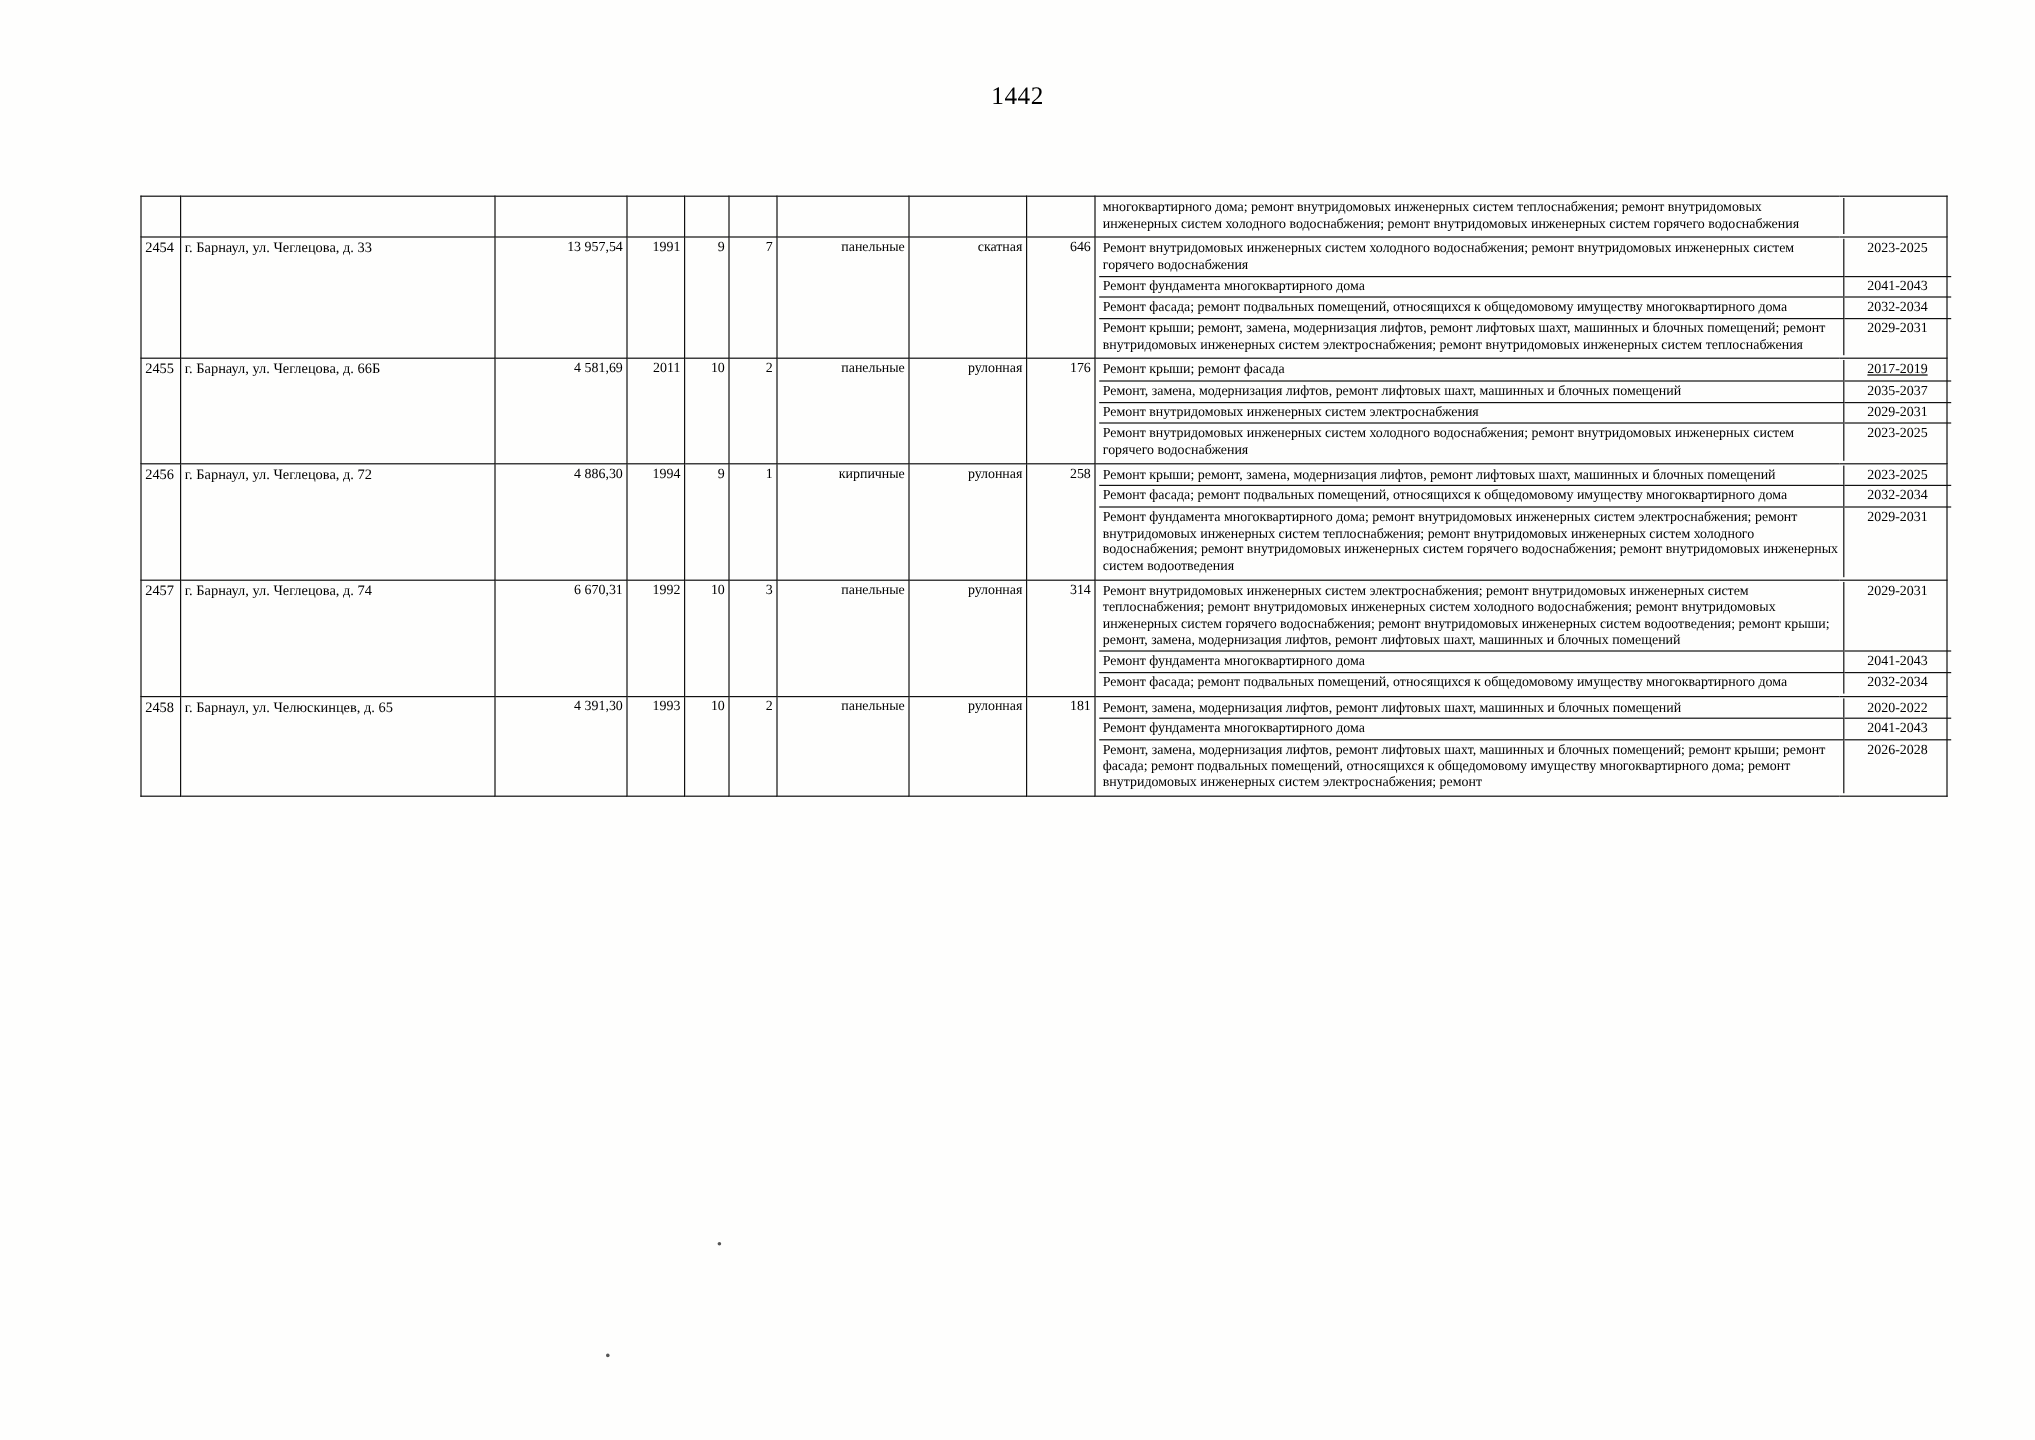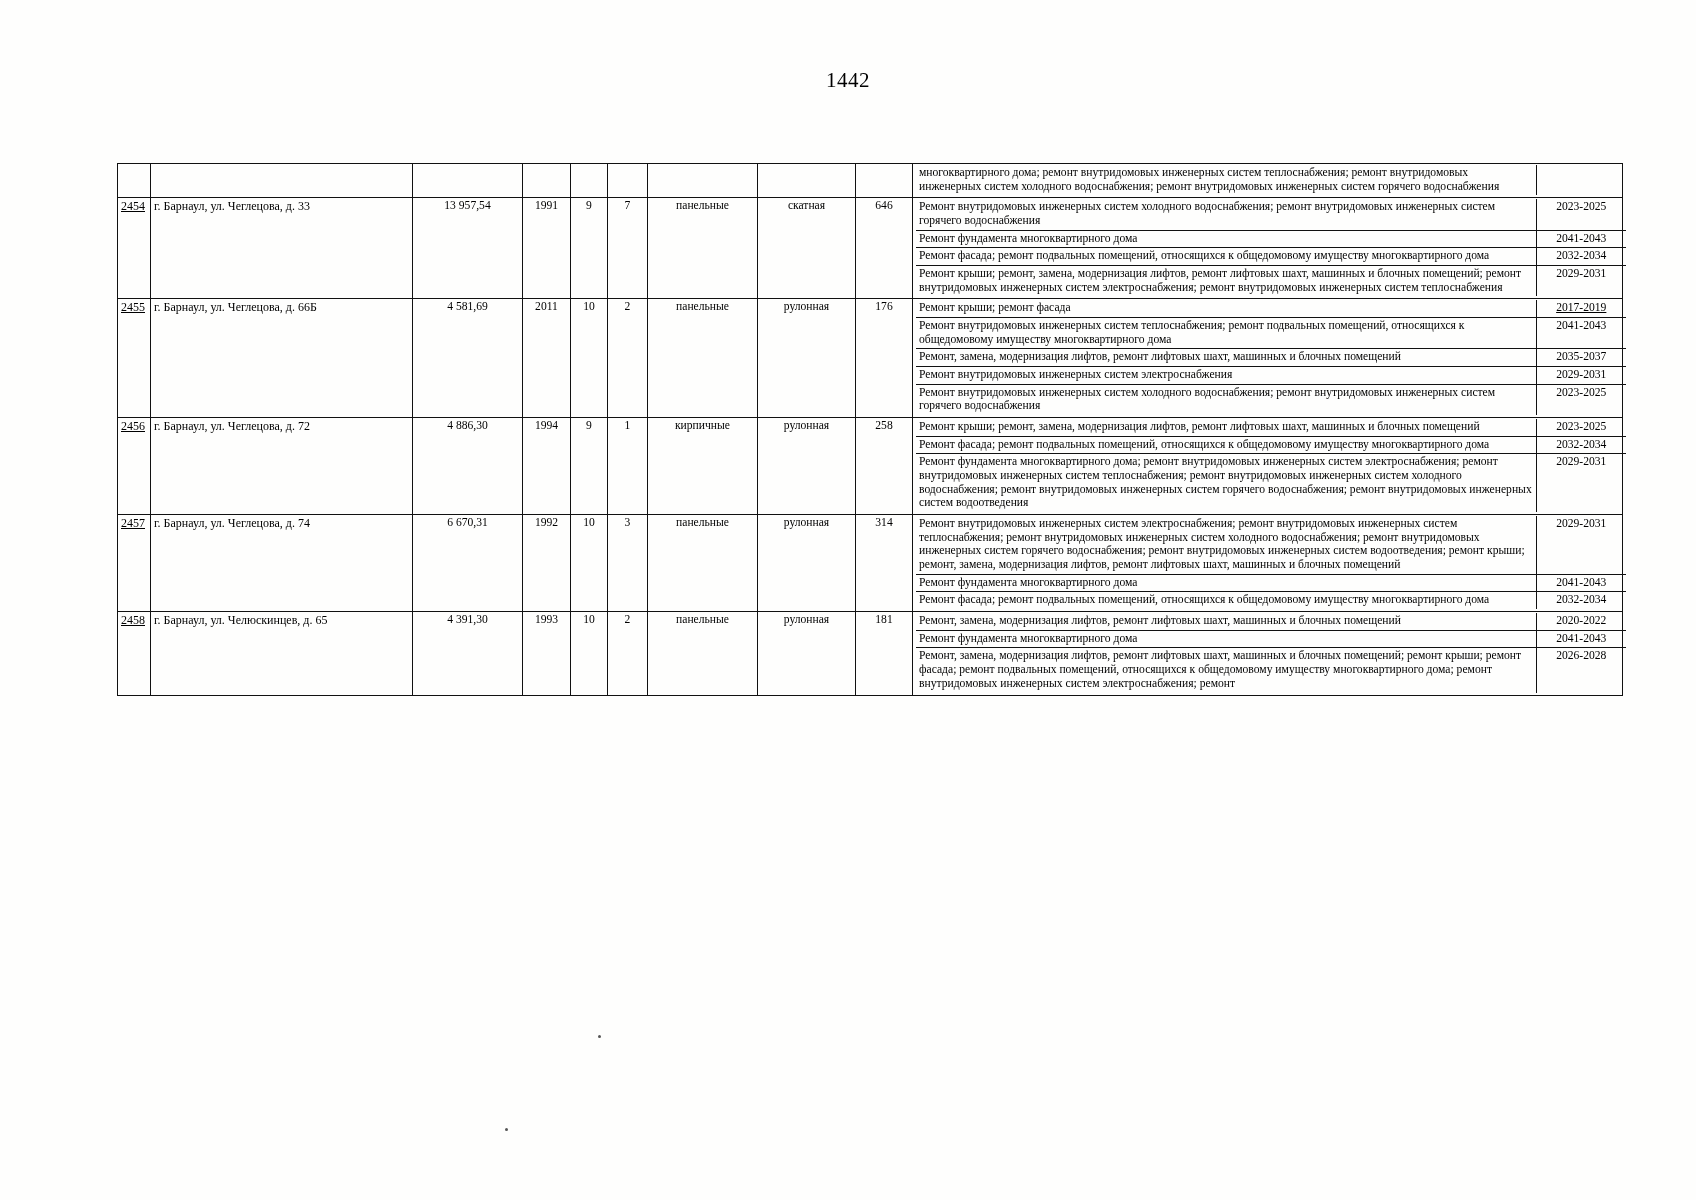--- a/index.html
+++ b/index.html
@@ -61,28 +61,27 @@
   col.c-roof   { width: 98px; }
   col.c-qty    { width: 57px; }
   col.c-work   { width: 620px; }
   col.c-period { width: 90px; }
 
   .cell-num {
     font-size: 12px;
     padding-top: 2px;
     text-align: left;
     white-space: nowrap;
-    text-decoration: underline;
   }
   .cell-addr {
     font-size: 12px;
     white-space: nowrap;
   }
   .mid {
-    text-align: center;
+    text-align: right;
     font-family: Liberation Serif, serif;
   }
   .work {
     text-align: left;
     hyphens: auto;
   }
   td.nopad { padding: 0; }
   table.sub {
     border-collapse: collapse;
     width: 100%;
@@ -224,24 +223,20 @@
               <colgroup>
                   <col class="s-work">
                   <col class="s-period">
                 </colgroup>
               <tbody>
                 <tr>
                   <td class="work">Ремонт крыши; ремонт фасада</td>
                   <td class="sub-period underline-period">2017-2019</td>
                 </tr>
                 <tr>
-                  <td class="work">Ремонт внутридомовых инженерных систем теплоснабжения; ремонт подвальных помещений, относящихся к общедомовому имуществу многоквартирного дома</td>
-                  <td class="sub-period">2041-2043</td>
-                </tr>
-                <tr>
                   <td class="work">Ремонт, замена, модернизация лифтов, ремонт лифтовых шахт, машинных и блочных помещений</td>
                   <td class="sub-period">2035-2037</td>
                 </tr>
                 <tr>
                   <td class="work">Ремонт внутридомовых инженерных систем электроснабжения</td>
                   <td class="sub-period">2029-2031</td>
                 </tr>
                 <tr>
                   <td class="work">Ремонт внутридомовых инженерных систем холодного водоснабжения; ремонт внутридомовых инженерных систем горячего водоснабжения</td>
                   <td class="sub-period">2023-2025</td>

